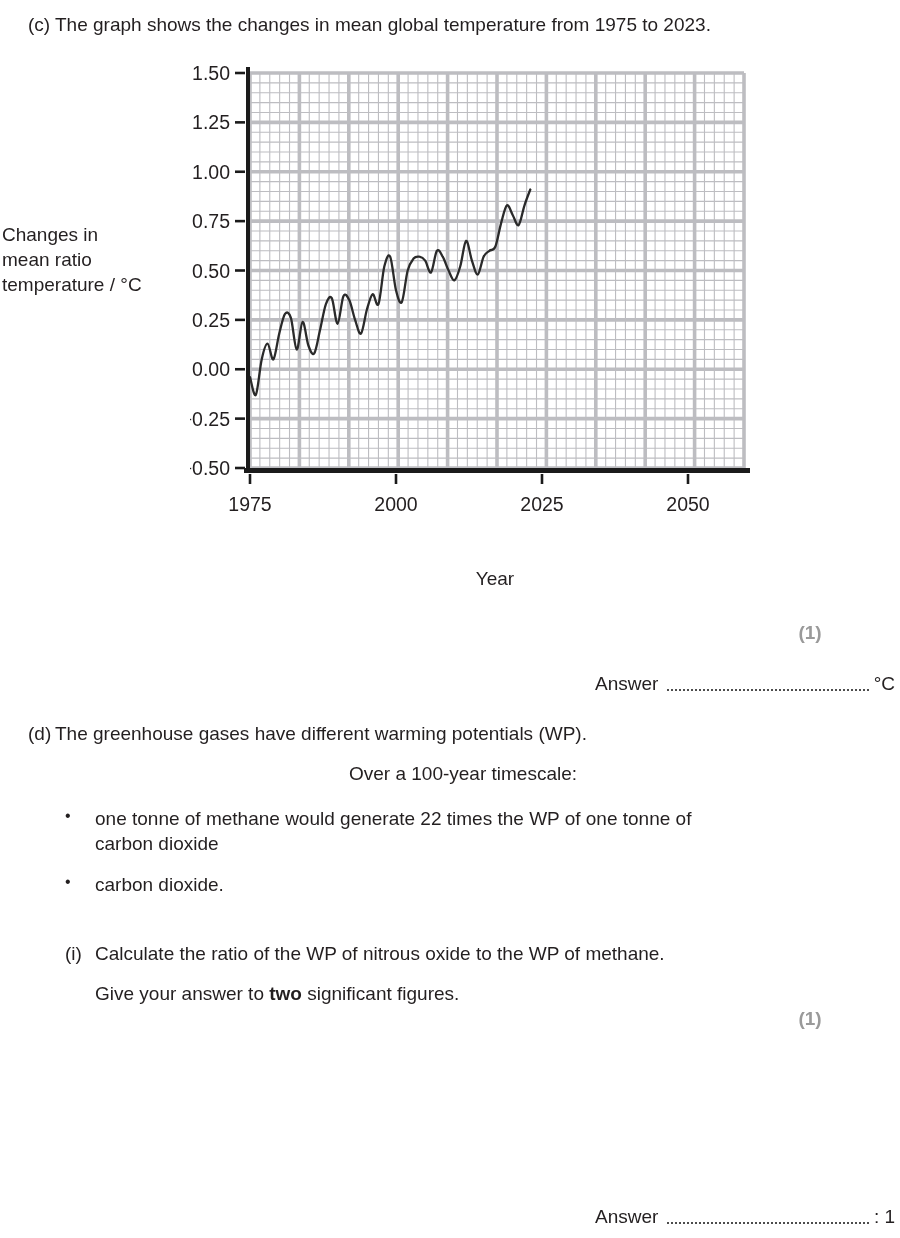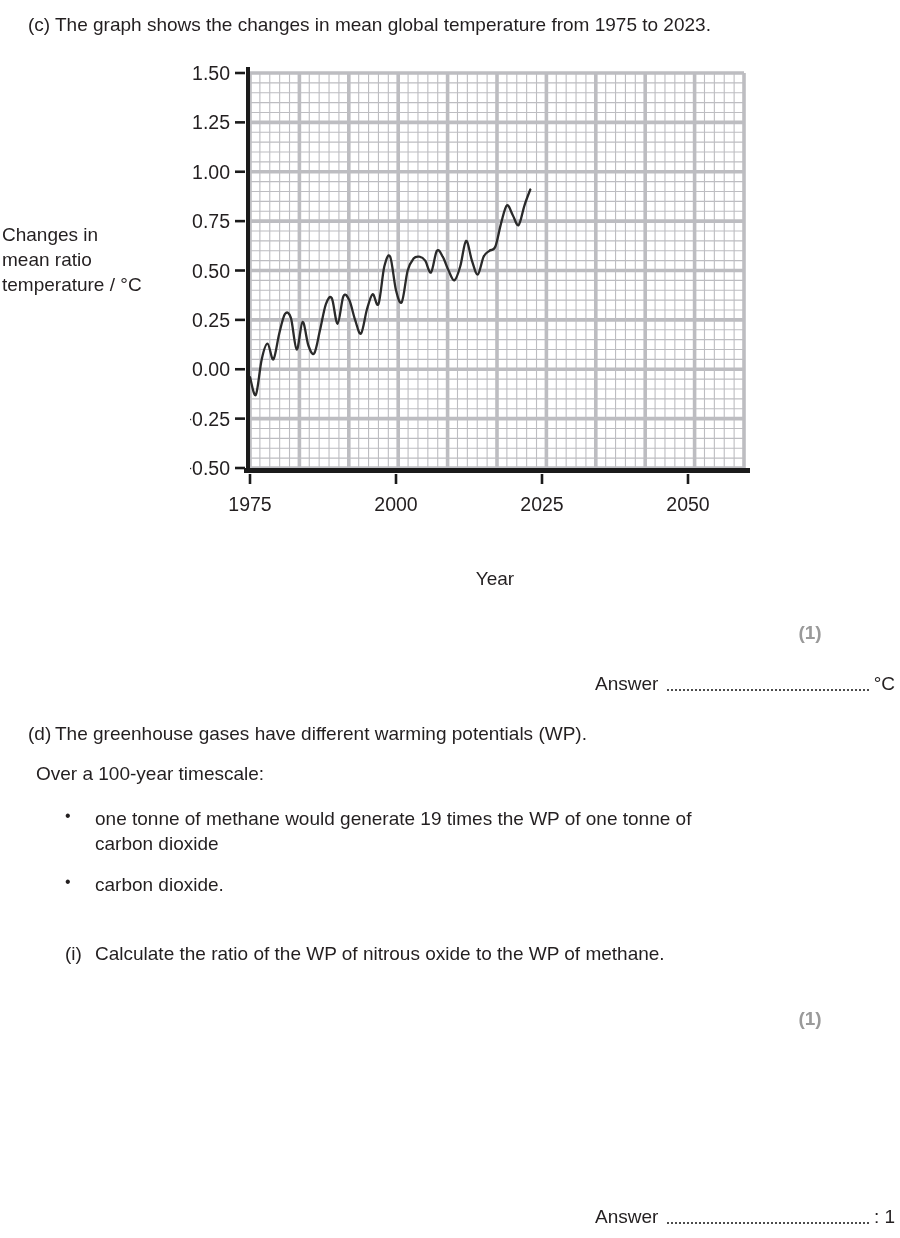--- a/index.html
+++ b/index.html
@@ -172,42 +172,45 @@
     <span class="answer-word">Answer</span>
     <span class="leader"></span>
     <span class="unit">°C</span>
   </div>
 
   <div class="abs qrow" style="left:28px;top:721px;width:860px;">
     <span class="qlabel">(d)</span>
     <span>The greenhouse gases have different warming potentials (WP).</span>
   </div>
 
-  <div class="abs" style="left:36px;top:761px;width:800px;">Over a 100-year timescale:</div>
+  <div class="abs" style="left:63px;top:761px;width:800px;text-align:center;">Over a 100-year timescale:</div>
 
   <div class="abs" style="left:0;top:806px;width:900px;height:54px;">
     <span class="bullet-dot">•</span>
     <div class="btext">
-      <div>one tonne of methane would generate 19 times the WP of one tonne of</div>
+      <div>one tonne of methane would generate 22 times the WP of one tonne of</div>
       <div>carbon dioxide</div>
     </div>
   </div>
 
   <div class="abs" style="left:0;top:872px;width:900px;height:54px;">
     <span class="bullet-dot">•</span>
     <div class="btext">
       <div>carbon dioxide.</div>
     </div>
   </div>
 
   <div class="abs qrow" style="left:65px;top:941px;width:820px;">
     <span class="ilabel">(i)</span>
     <span>Calculate the ratio of the WP of nitrous oxide to the WP of methane.</span>
   </div>
 
+  <div class="abs" style="left:95px;top:981px;width:700px;">
+    <span>Give your answer to </span><span style="font-weight:bold">two</span><span> significant figures.</span>
+  </div>
 
   <div class="abs mark" style="left:786px;top:1006px;">(1)</div>
 
   <div class="abs answer-row" style="left:595px;top:1201px;width:300px;">
     <span class="answer-word">Answer</span>
     <span class="leader"></span>
     <span class="unit">: 1</span>
   </div>
 
 </div>

